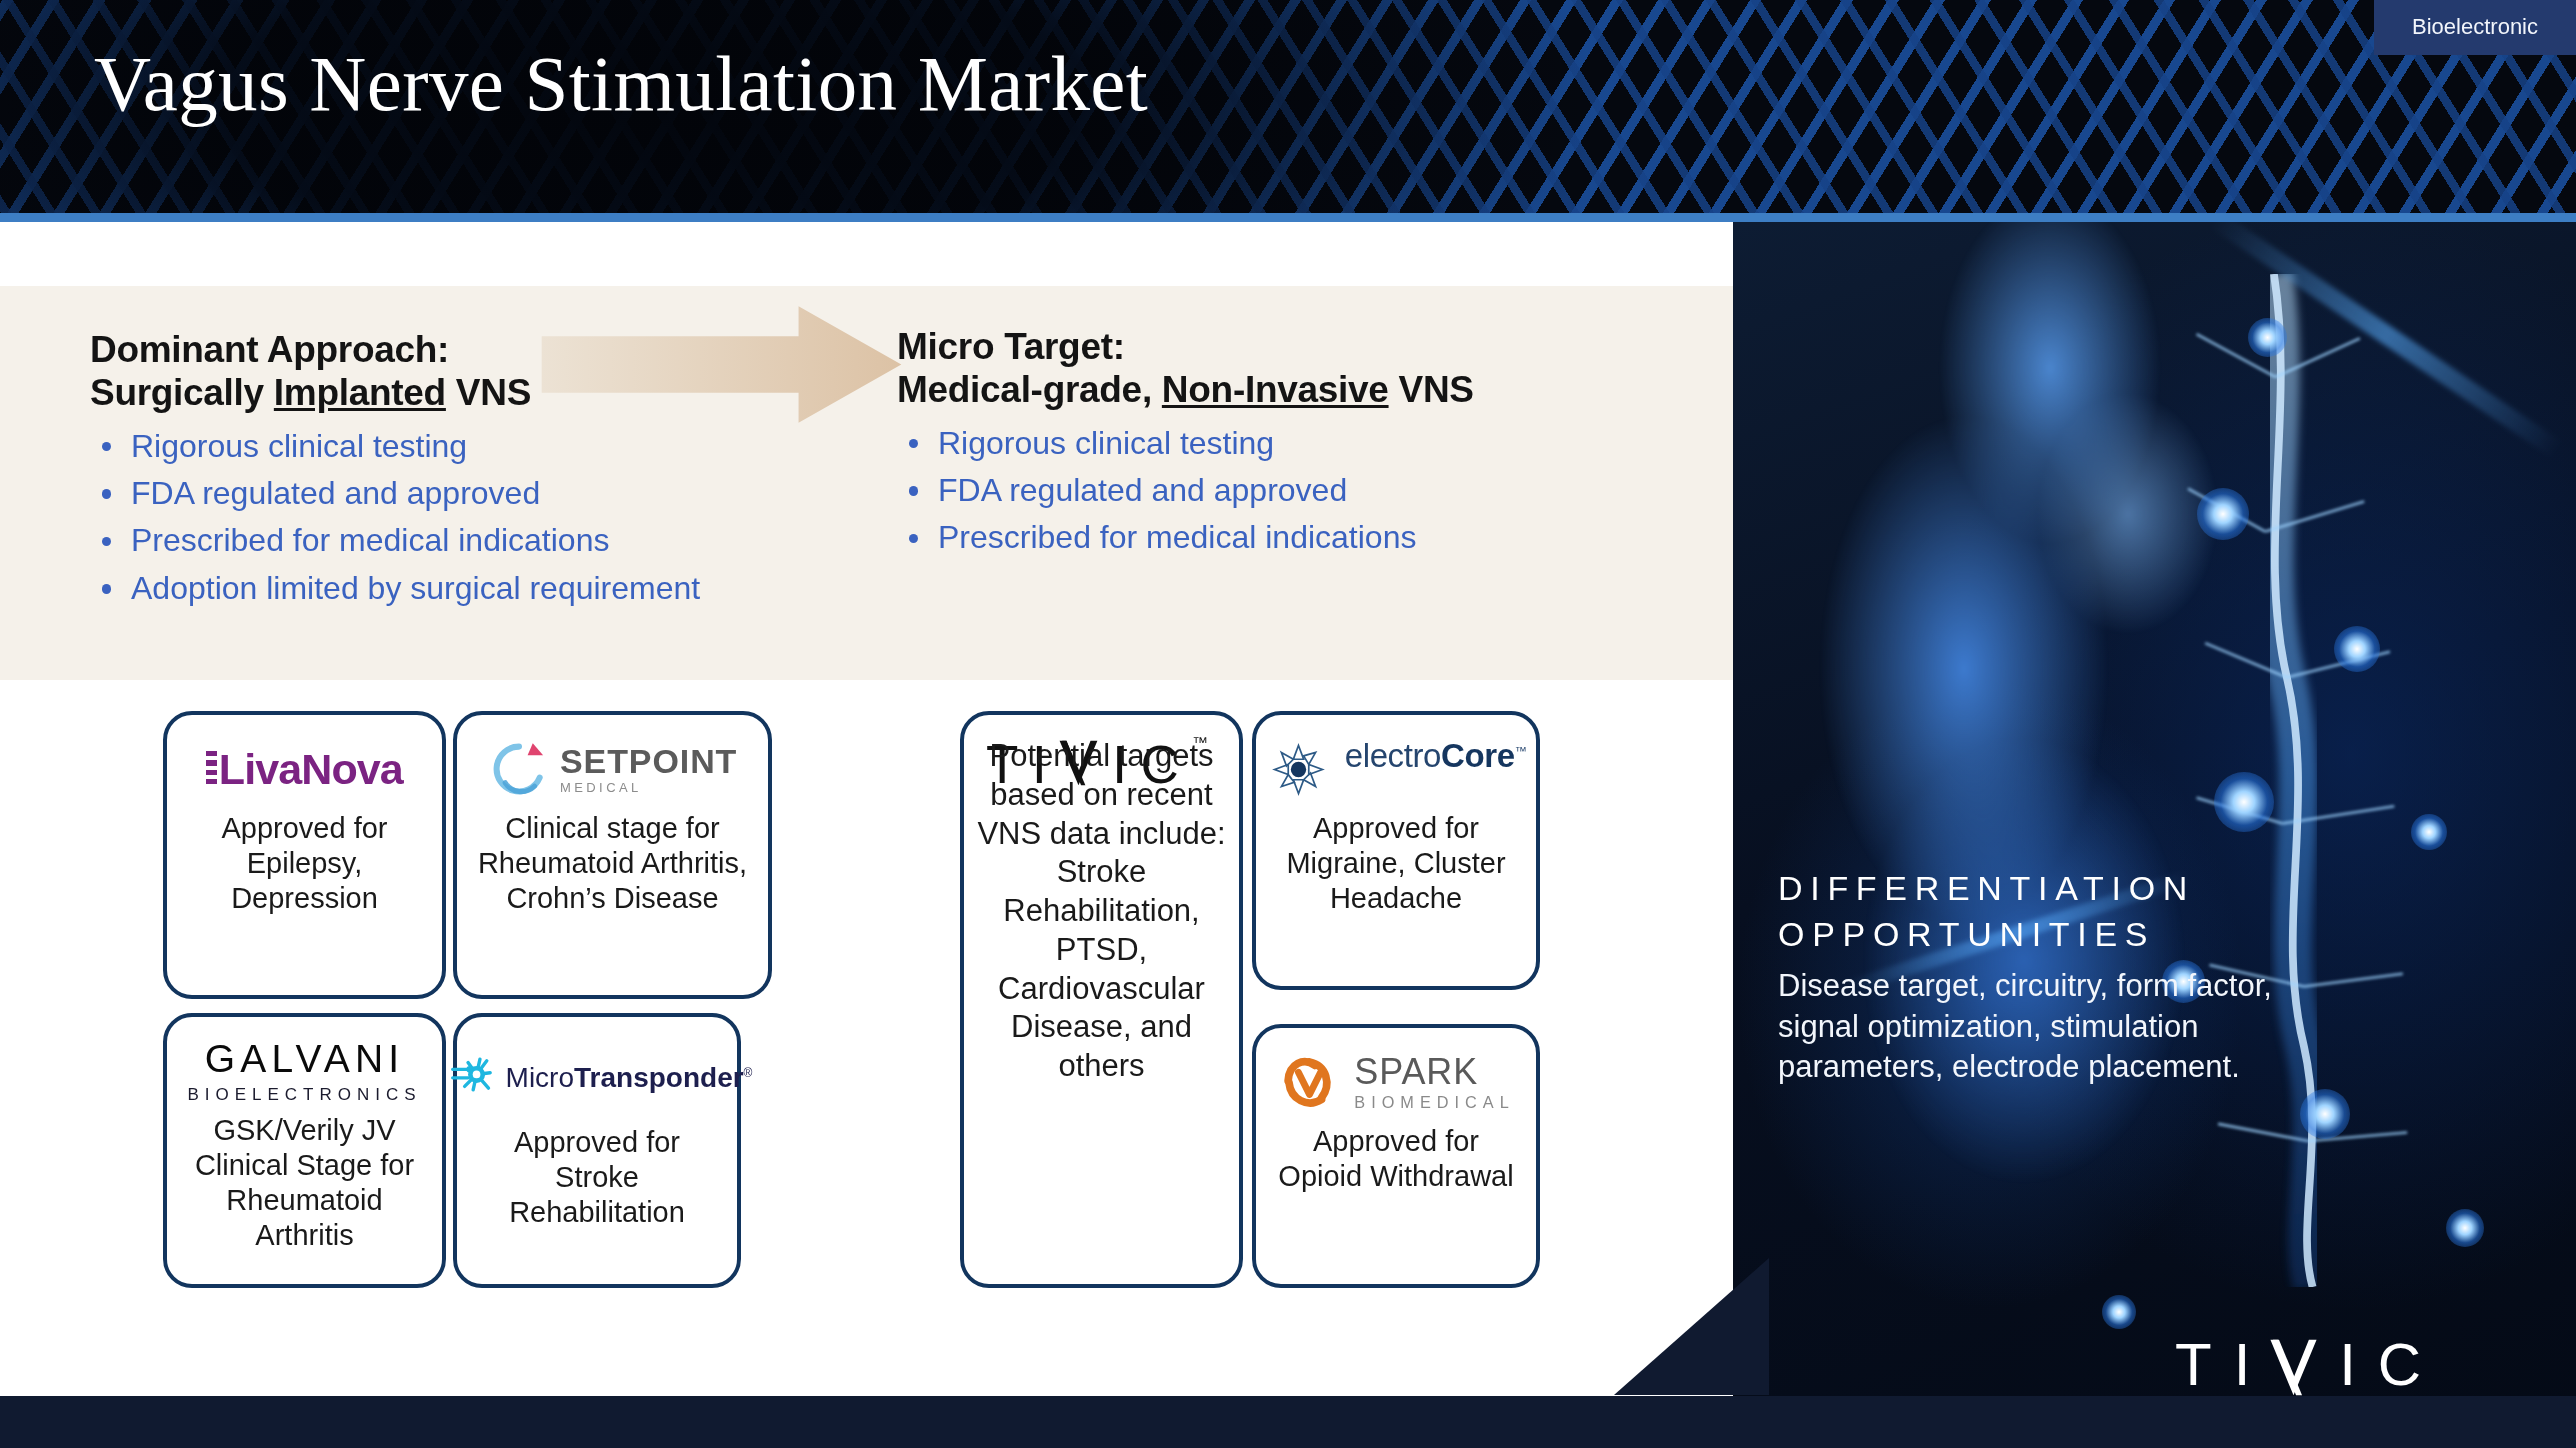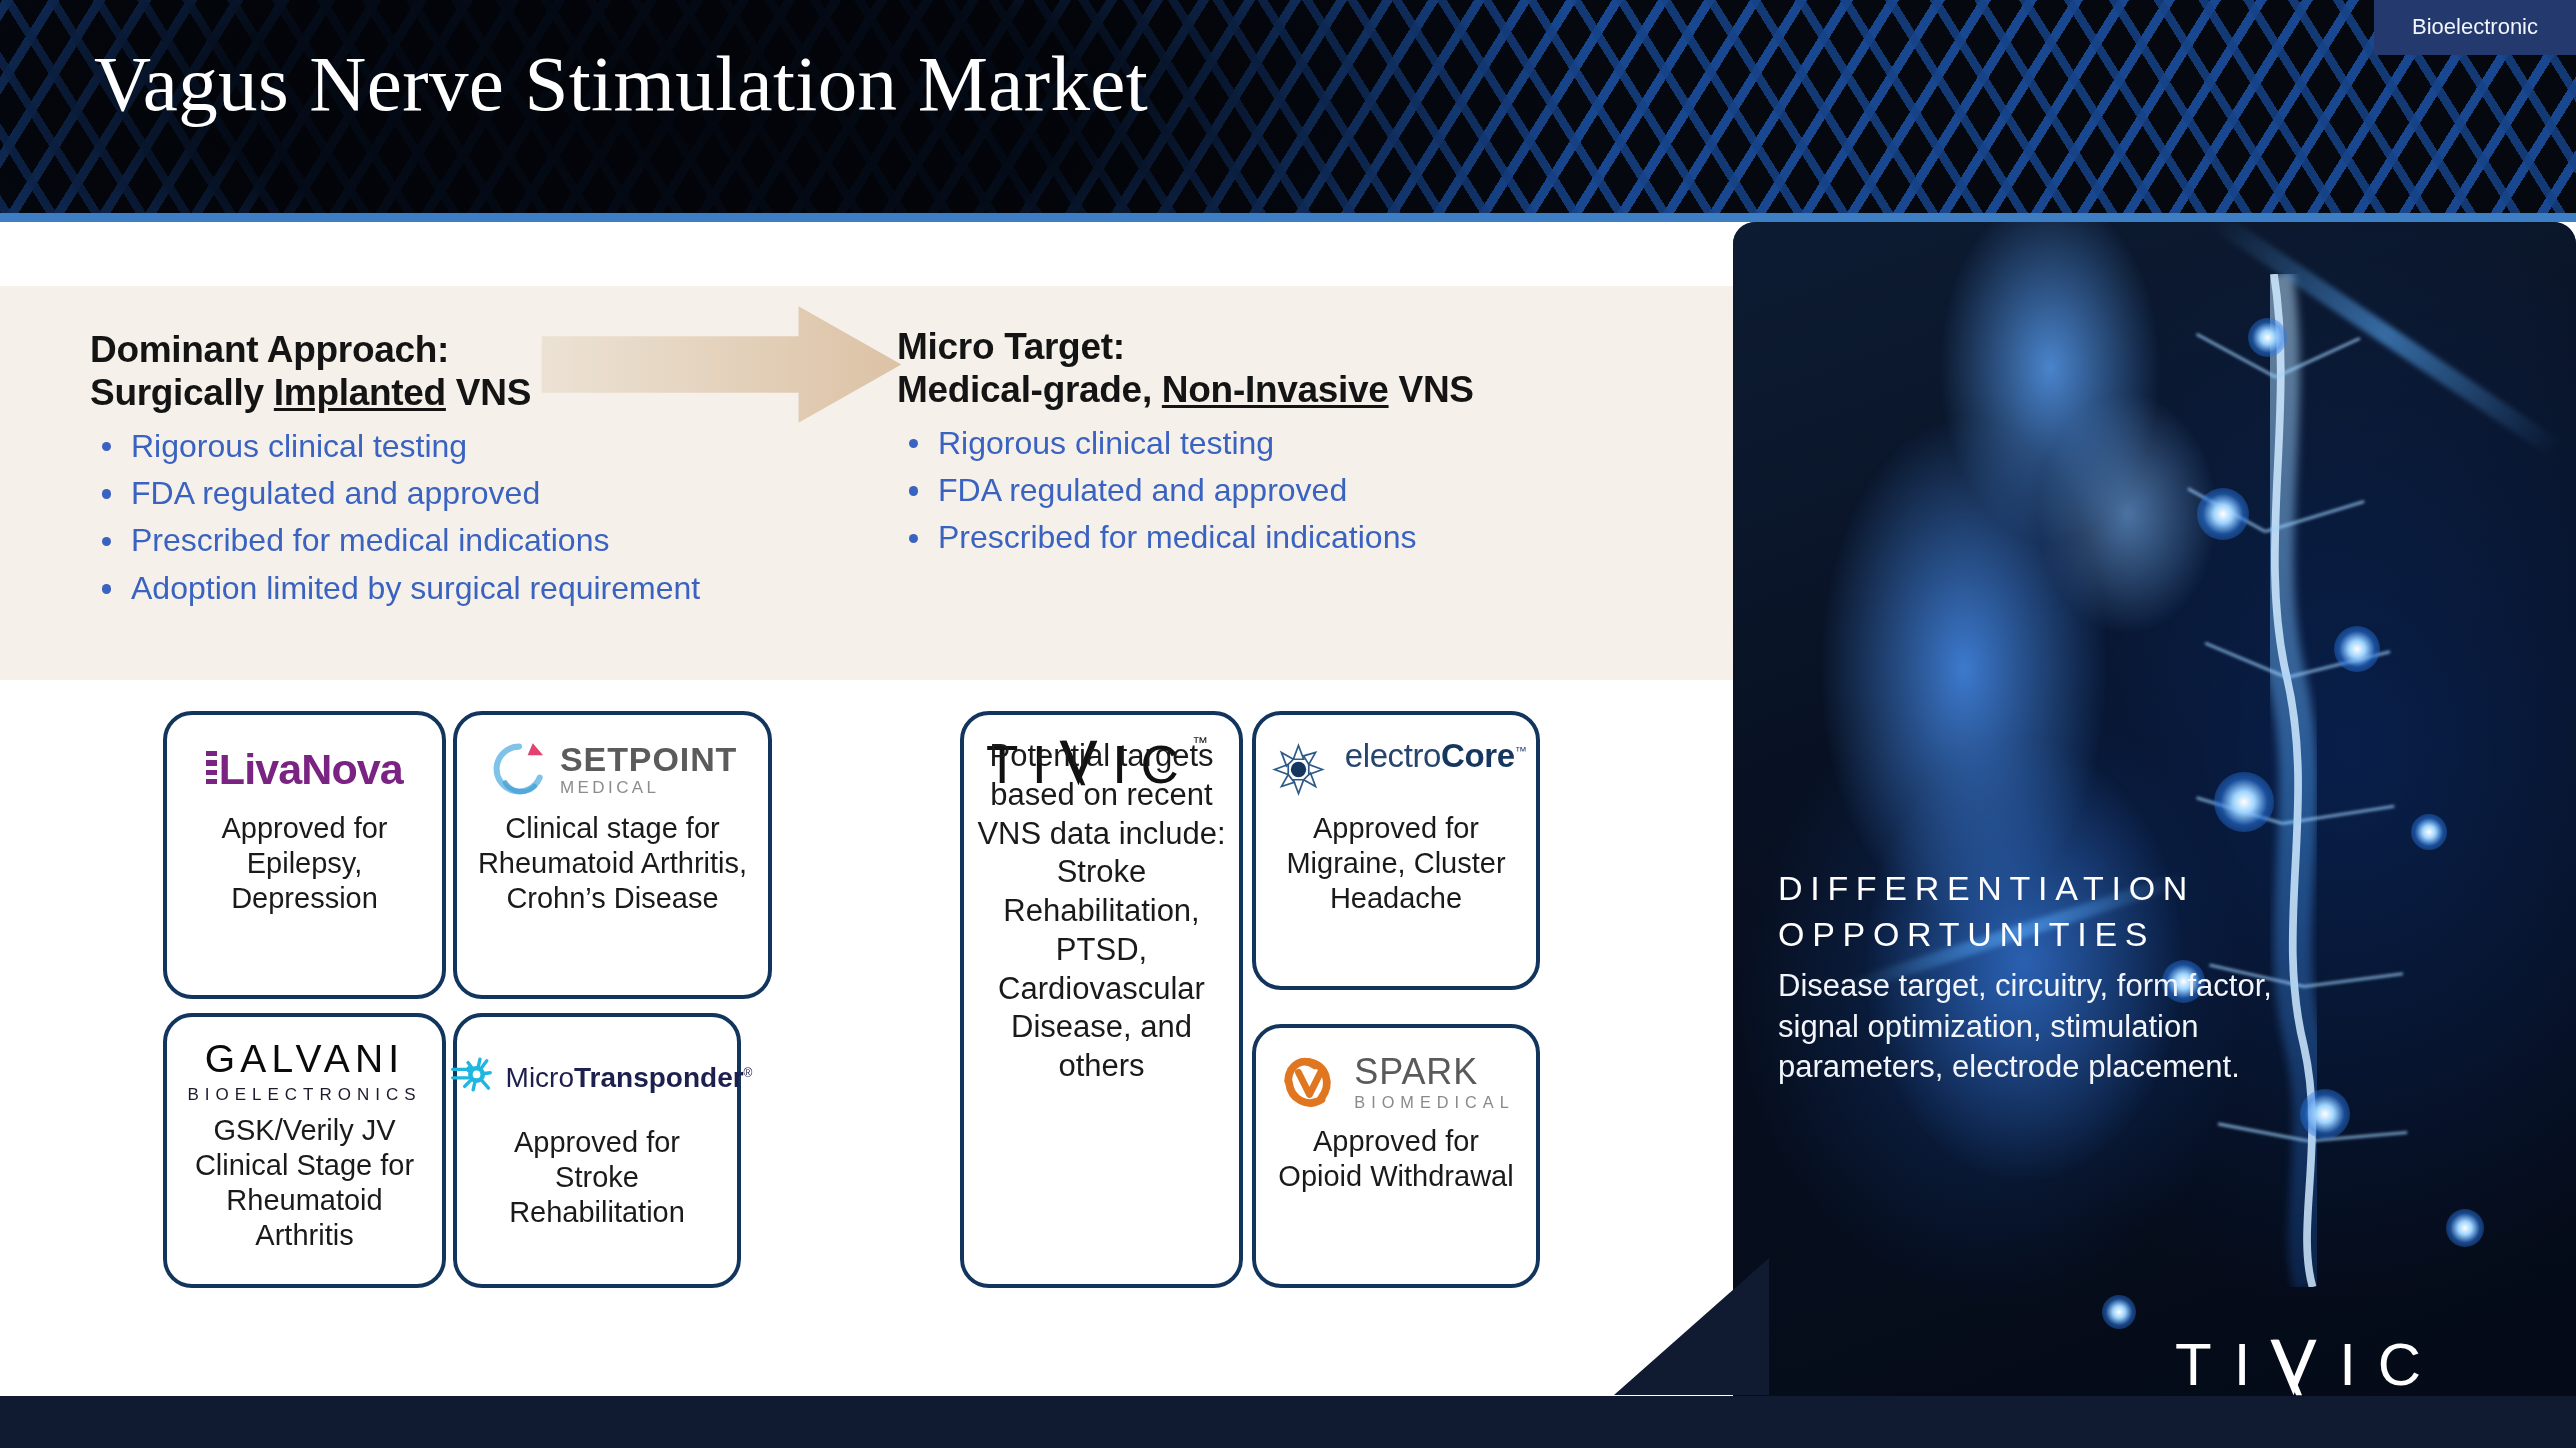--- a/index.html
+++ b/index.html
@@ -86,21 +86,21 @@
   
   .livanova{font-size:43px;font-weight:bold;color:#7b2382;letter-spacing:-0.9px;
     display:flex;align-items:center;}
   .livanova .bars{display:inline-block;width:11px;height:36px;margin-right:1.7px;
     background:repeating-linear-gradient(#7b2382 0 5.2px,#fff 5.2px 9.4px);}
 
   
   .setpoint{display:flex;align-items:center;gap:10.3px;}
   .sp-txt{display:flex;flex-direction:column;line-height:1;}
   .sp-txt .a{font-size:34px;font-weight:bold;color:#5b5b5b;letter-spacing:0.9px;}
-  .sp-txt .b{font-size:17px;color:#8c8c8c;letter-spacing:3.4px;margin-top:3.4px;}
+  .sp-txt .b{font-size:13px;color:#8c8c8c;letter-spacing:3.4px;margin-top:3.4px;}
 
   
   .galvani{display:flex;flex-direction:column;align-items:center;line-height:1;}
   .galvani .a{font-size:39px;color:#0a0a0a;letter-spacing:5.2px;font-family:"Liberation Sans",sans-serif;}
   .galvani .b{font-size:17px;color:#1b1b2e;letter-spacing:6px;margin-top:7.7px;}
 
   
   .mtr{display:flex;flex-direction:row;align-items:center;}
   .mtr .wm{font-size:28px;color:#1d1f4e;line-height:1;margin-top:1.7px;}
   .mtr .wm .b{font-weight:bold;}
@@ -124,21 +124,21 @@
 
   
   .spark{display:flex;align-items:center;gap:12px;}
   .spark .st{display:flex;flex-direction:column;line-height:1;}
   .spark .a{font-size:36px;color:#5a5a5a;letter-spacing:0.9px;font-weight:500;}
   .spark .b{font-size:16.3px;color:#8a8a8a;letter-spacing:6px;margin-top:4.3px;}
 
   
   .photo{
     position:absolute;left:1733px;top:222px;width:843px;height:1227px;
-    overflow:hidden;background:#0c4a6e;z-index:6;border-radius:22px;
+    overflow:hidden;background:#0c4a6e;z-index:6;
   }
   .photo .bg{position:absolute;inset:0;
     background:
       radial-gradient(ellipse 361px 447px at 258px 773px, rgba(20,70,150,.45) 0%, rgba(8,18,40,0) 70%),
       radial-gradient(ellipse 601px 773px at 618px 532px, rgba(10,45,110,.55) 0%, rgba(6,14,32,0) 72%),
       linear-gradient(160deg,#0d1c33 0%,#070f20 45%,#040a16 100%);
   }
   .photo .face{
     position:absolute;left:-52px;top:-34px;width:653px;height:1013px;
     background:

